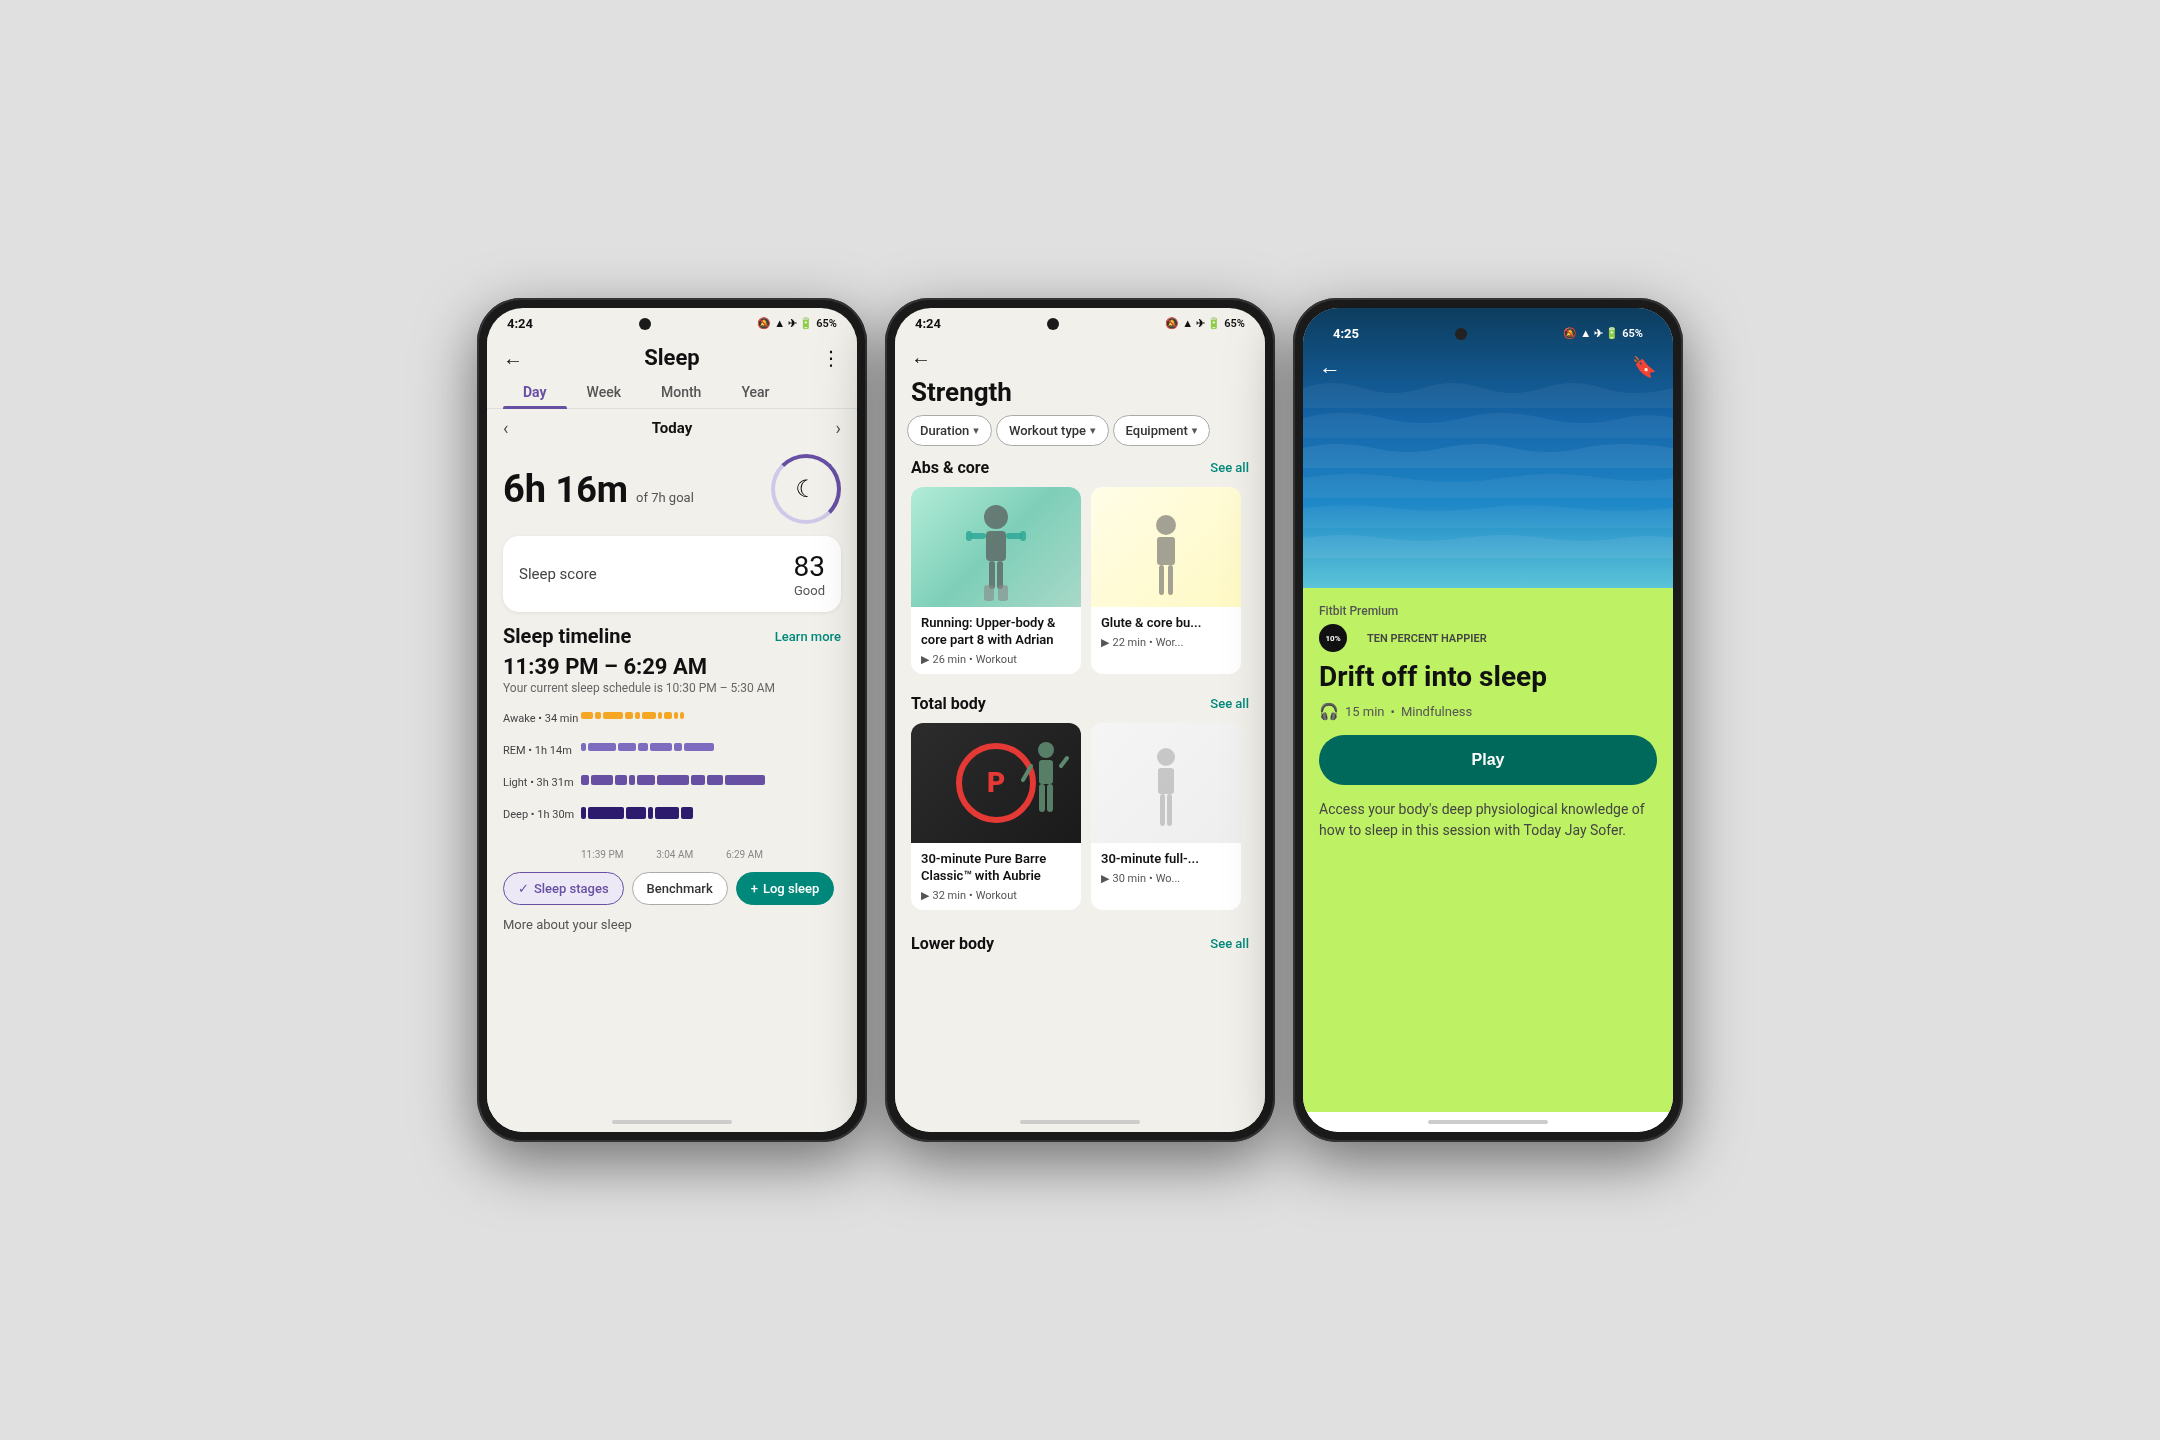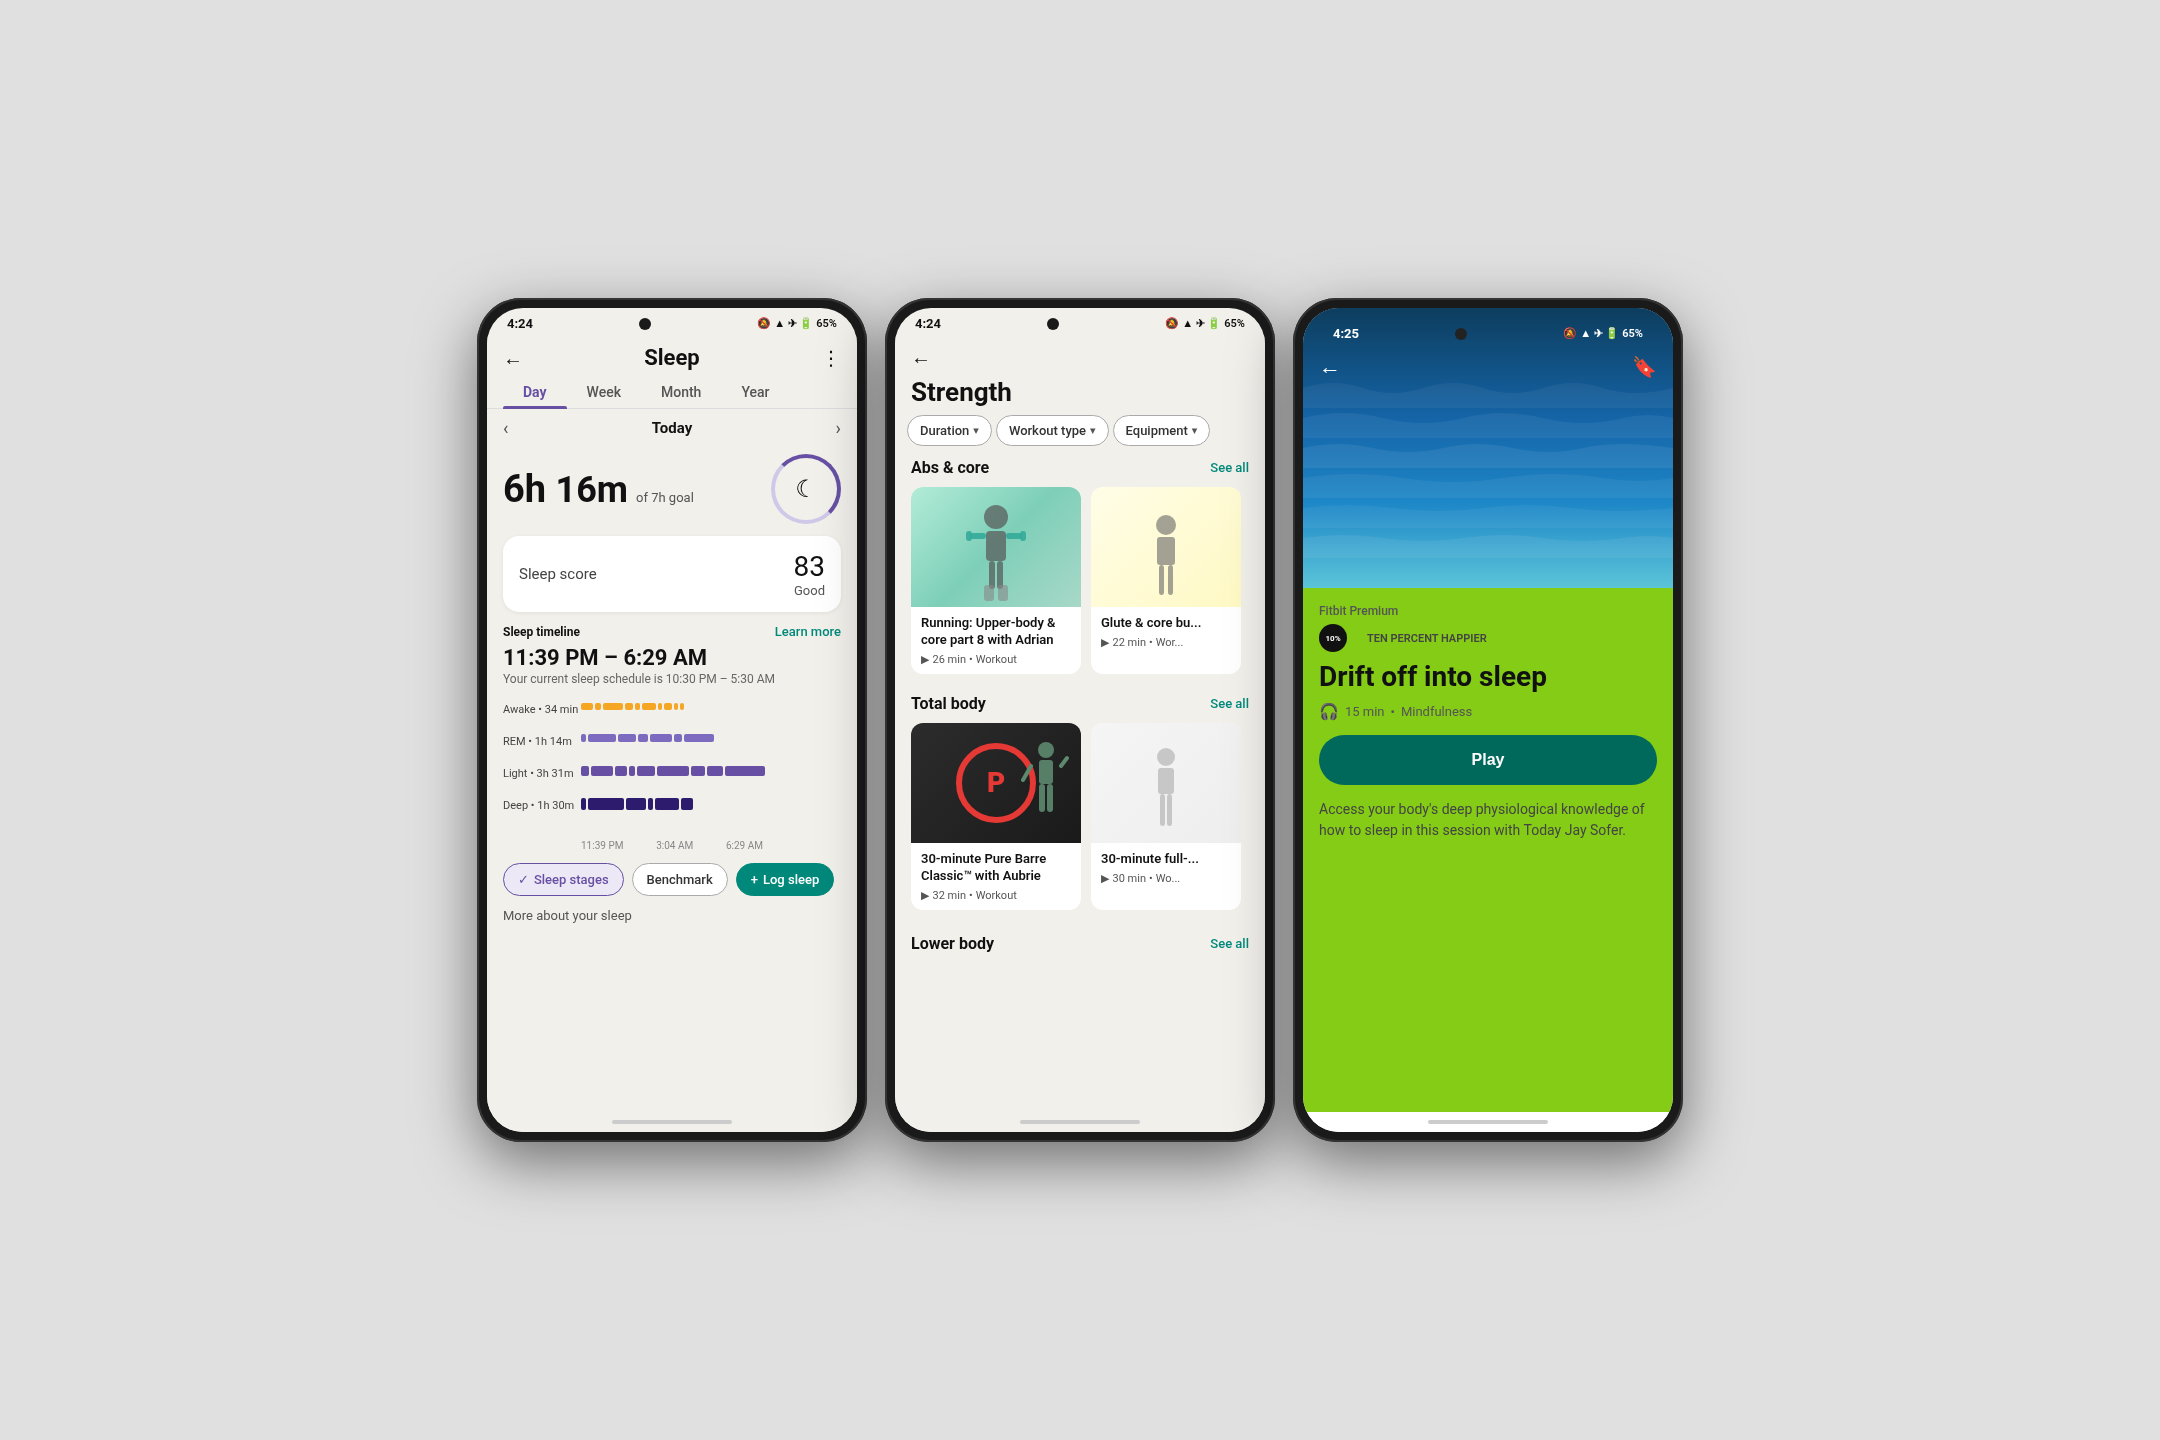--- a/index.html
+++ b/index.html
@@ -177,21 +177,21 @@
     .score-number { font-size: 28px; font-weight: 400; color: #111; }
     .score-rating { font-size: 13px; color: #555; }
 
     .section-header {
       display: flex;
       align-items: center;
       justify-content: space-between;
       margin: 4px 0 6px;
     }
 
-    .section-title { font-size: 12px; font-weight: 700; color: #111; }
+    .section-title { font-size: 20px; font-weight: 700; color: #111; }
     .learn-more { font-size: 13px; color: #00897b; font-weight: 500; cursor: pointer; }
 
     .sleep-time-range {
       font-size: 22px;
       font-weight: 700;
       color: #111;
       margin-bottom: 2px;
     }
 
     .sleep-schedule { font-size: 12px; color: #666; margin-bottom: 10px; }
@@ -358,21 +358,21 @@
       top: 0; left: 0; right: 0;
       z-index: 10;
     }
 
     .drift-back { color: white; font-size: 22px; cursor: pointer; }
     .bookmark-icon { color: white; font-size: 20px; cursor: pointer; }
 
     .drift-content {
       flex: 1;
       padding: 16px;
-      background: #84cc16;
+      background: #bef264;
       overflow-y: auto;
     }
 
     .fitbit-premium-label { font-size: 12px; color: #555; margin-bottom: 6px; font-weight: 500; }
 
     .brand-row {
       display: flex;
       align-items: center;
       gap: 20px;
       margin-bottom: 8px;

